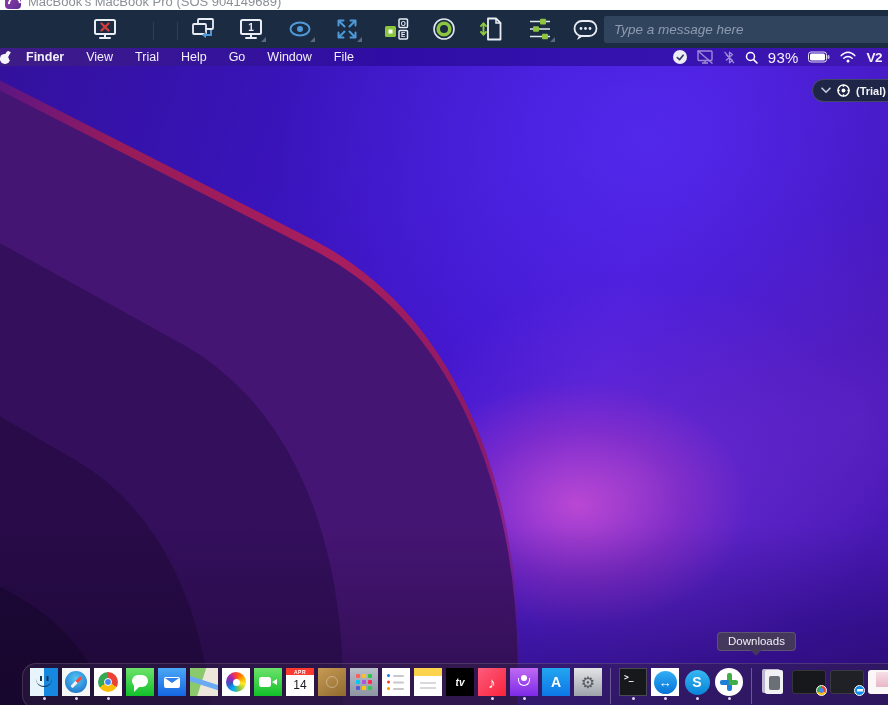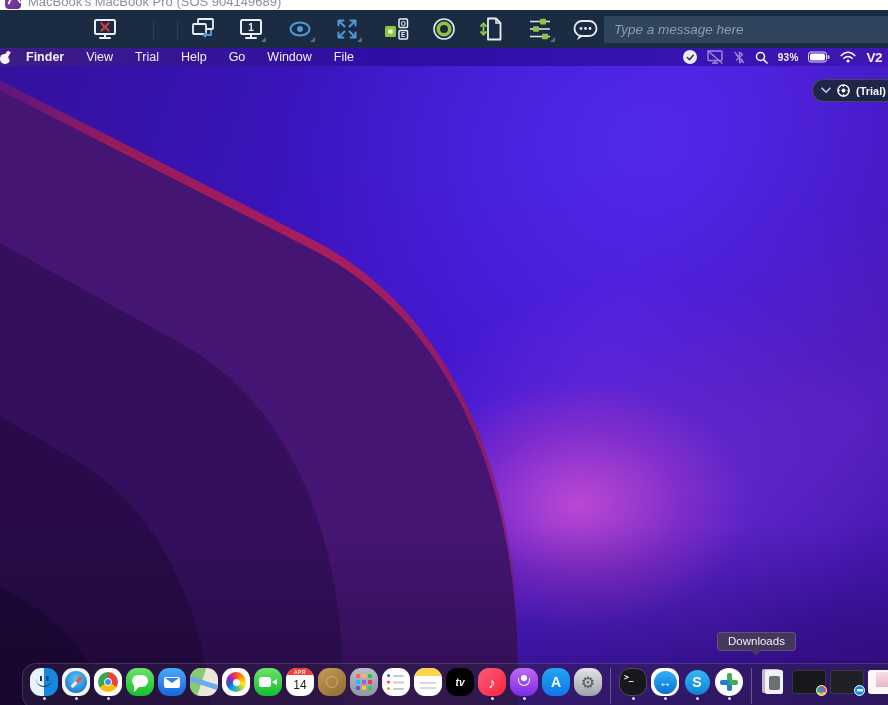--- a/index.html
+++ b/index.html
@@ -29,21 +29,21 @@
   .mb-left{display:flex;align-items:center;height:100%;}
   .apple{position:relative;width:12px;height:13px;margin-right:8px;}
   .apple-body{position:absolute;left:0;top:3px;width:10px;height:10px;border-radius:46% 46% 48% 48%;
      background:radial-gradient(circle at 118% 32%, rgba(0,0,0,0) 3.2px, #f5f2fc 3.6px);}
   .apple-leaf{position:absolute;top:0px;right:2px;width:4px;height:4.5px;background:#f5f2fc;border-radius:60% 0 60% 0;transform:rotate(28deg);}
   .mb-item{font-size:12.5px;line-height:18px;padding:0 11px;white-space:nowrap;}
   .mb-item.first{font-weight:bold;padding-left:6px;}
   .mb-right{margin-left:auto;display:flex;align-items:center;gap:10px;height:100%;padding-right:6px;}
   .mb-right svg{display:block;}
   .check-badge{width:14px;height:14px;border-radius:50%;background:#ececf4;display:flex;align-items:center;justify-content:center;}
-  .mb-text{font-size:10px;font-weight:bold;letter-spacing:.2px;}
+  .mb-text{font-size:15px;font-weight:normal;letter-spacing:.2px;}
   .v2-logo{font-size:13.5px;font-weight:600;letter-spacing:-0.5px;}
 
   
   .desktop{position:absolute;top:48px;left:0;width:888px;height:657px;overflow:hidden;
     background:
       radial-gradient(520px 380px at 640px 90px, rgba(88,52,255,0.55), rgba(88,52,255,0) 70%),
       linear-gradient(108deg,#33119c 0%,#3a14bc 30%,#4418d0 52%,#4c1ad4 64%,#3d12a6 100%);}
   .glow,.wave,.ridge{position:absolute;pointer-events:none;}
   .right-glow{left:390px;top:230px;width:500px;height:400px;background:radial-gradient(closest-side,rgba(150,70,220,0.42),rgba(150,70,220,0));}
   .corner-glow{left:660px;top:160px;width:400px;height:420px;background:radial-gradient(closest-side,rgba(120,50,215,0.38),rgba(120,50,215,0));}
@@ -70,21 +70,21 @@
   .dock-tooltip::after{content:"";position:absolute;left:50%;bottom:-4px;width:8px;height:8px;margin-left:-4px;
      background:rgba(68,58,88,0.95);transform:rotate(45deg);}
 
   
   .dock{position:absolute;left:22px;top:615px;width:880px;height:46px;border-radius:14px;
      background:rgba(52,36,72,0.45);border:1px solid rgba(255,255,255,0.13);
      display:flex;align-items:flex-start;gap:4px;padding:4px 7px;box-sizing:border-box;z-index:8;}
   .dock-item{position:relative;display:flex;justify-content:center;flex:0 0 auto;}
   .dock-sep{width:1px;height:36px;background:rgba(255,255,255,0.28);margin:0 4px;flex:0 0 auto;}
   .run-dot{position:absolute;bottom:-4px;left:50%;margin-left:-1.5px;width:3px;height:3px;border-radius:50%;background:rgba(240,240,245,0.9);}
-  .di{position:relative;width:28px;height:28px;border-radius:11px;overflow:hidden;}
+  .di{position:relative;width:28px;height:28px;border-radius:0;overflow:hidden;}
   .di .glyph{position:absolute;inset:0;display:flex;align-items:center;justify-content:center;z-index:2;}
 
   .di-finder{background:linear-gradient(90deg,#e8f4fc 0 50%,#1788e0 50% 100%);}
   .di-finder::before{content:"";position:absolute;left:10px;top:8px;width:1.8px;height:5px;background:#16324f;box-shadow:6.5px 0 0 #16324f;}
   .di-finder::after{content:"";position:absolute;left:6px;top:10px;width:16px;height:8px;border-bottom:1.8px solid #16324f;border-radius:0 0 9px 9px;}
 
   .di-safari{background:#f4f6f8;}
   .di-safari::before{content:"";position:absolute;left:3px;top:3px;width:22px;height:22px;border-radius:50%;background:radial-gradient(circle at 50% 35%,#54c7f7,#1565c0);}
   .di-safari::after{content:"";position:absolute;left:12.7px;top:7px;width:2.6px;height:14px;border-radius:1px;
      background:linear-gradient(#ff4b3e 0 50%,#f0f0f0 50% 100%);transform:rotate(45deg);}

